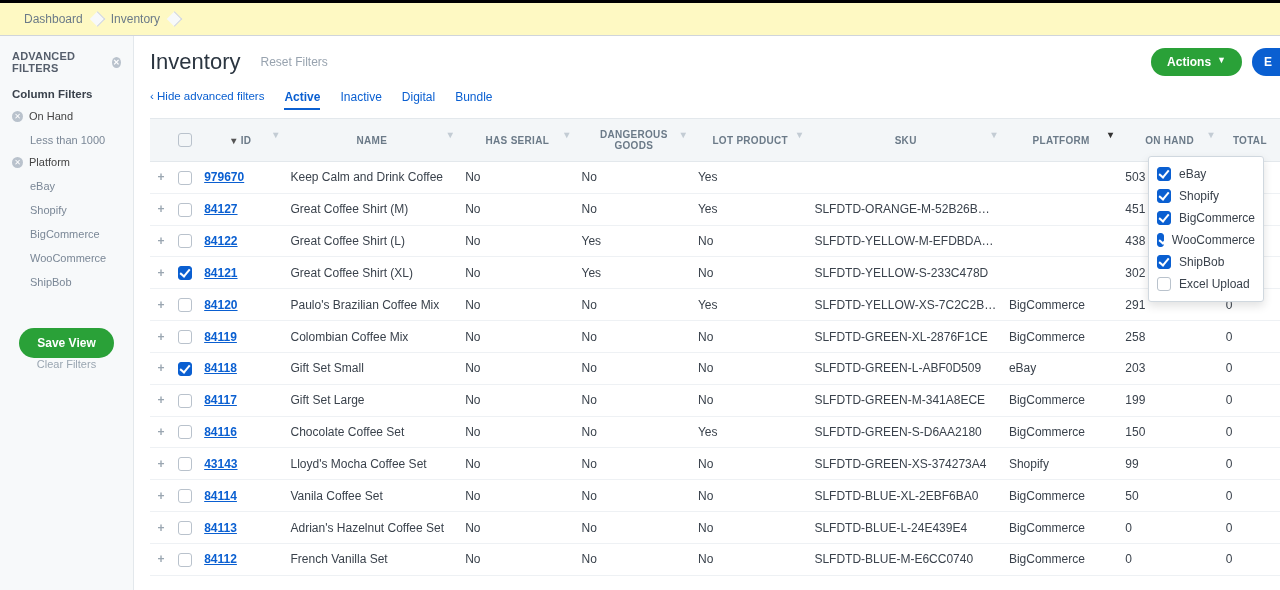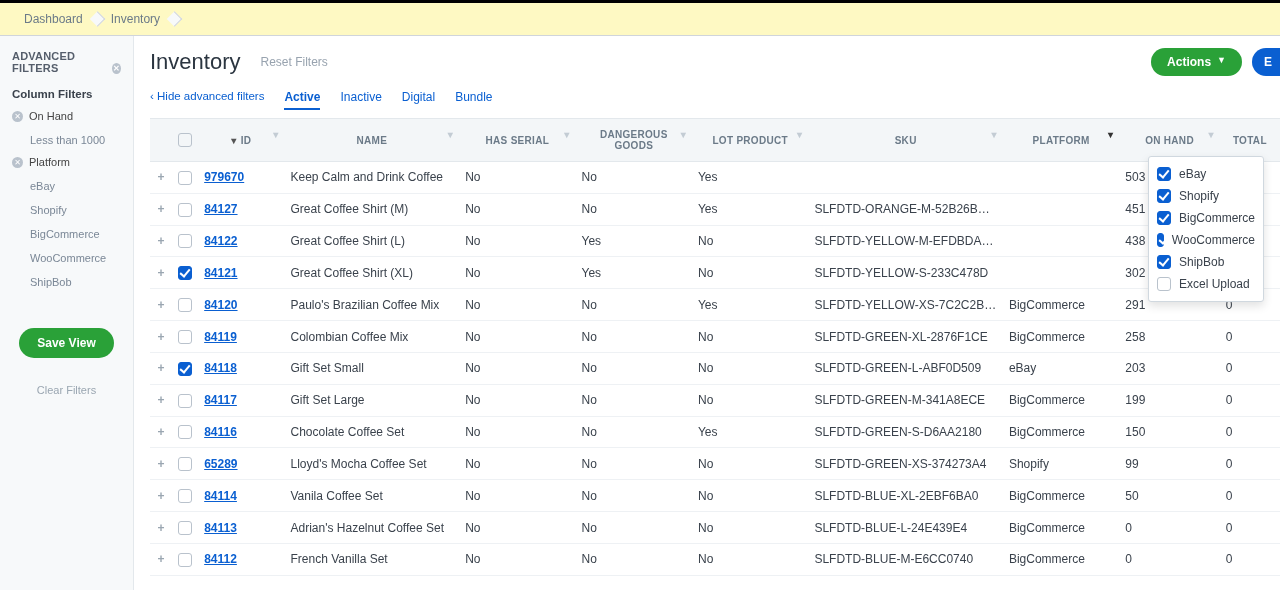--- a/index.html
+++ b/index.html
@@ -2,33 +2,33 @@
 <html><head>
 <meta charset="utf-8">
 <style>
   * { box-sizing: border-box; margin: 0; padding: 0; }
   body { font-family: -apple-system, BlinkMacSystemFont, "Segoe UI", Arial, sans-serif; font-size: 12px; color: #333; background: #fff; width: 1280px; height: 590px; overflow: hidden; }
   .topbar { border-top: 3px solid #000; border-bottom: 1px solid #d0d5db; height: 36px; display: flex; align-items: center; padding-left: 10px; background: #fef9c3; }
   .breadcrumb-item { color: #6b7a88; font-size: 12px; padding: 0 14px; position: relative; height: 100%; display: flex; align-items: center; cursor: pointer; }
   .breadcrumb-item::after { content:""; position:absolute; right:-6px; top:50%; transform: translateY(-50%) rotate(45deg); width:10px; height:10px; border-top:1px solid #d0d5db; border-right:1px solid #d0d5db; background:#f7f9fa; }
   .main { display: flex; height: calc(100% - 30px); }
   .sidebar { width: 156px; background: #f7f9fa; border-right: 1px solid #e3e8ec; padding: 14px 12px; display:flex; flex-direction:column; }
-  .adv-title { font-size: 11px; font-weight:700; color:#555e6b; letter-spacing:.2px; display:flex; align-items:flex-end; gap:6px; }
+  .adv-title { font-size: 11px; font-weight:700; color:#555e6b; letter-spacing:.2px; display:flex; align-items:center; gap:6px; }
   .adv-sub { margin-top:14px; font-size:11.5px; font-weight:700; color:#3a424c; }
   .filter-block { margin-top:10px; }
   .filter-head { font-size:11px; color:#444; display:flex; align-items:center; gap:6px; }
   .circle-x { width:11px; height:11px; border-radius:50%; background:#b9c2cc; color:#fff; font-size:8px; display:inline-flex; align-items:center; justify-content:center; cursor:pointer;}
   .filter-sub { margin-left:18px; color:#7a8796; font-size:11px; margin-top:3px; }
   .filter-sub div { margin-top:12px;}
   .btn { border:none; border-radius:16px; padding:8px 18px; font-size:12px; font-weight:600; cursor:pointer; }
   .btn-green { background:#2aa138; color:#fff; }
   .btn-blue  { background:#0a5fd1; color:#fff; }
   .sidebar .save-view { margin:40px auto 0; display:block; }
   .sidebar .export { margin:60px auto 0; display:flex; align-items:center; gap:6px; }
-  .sidebar .clear { text-align:center; color:#9aa6b1; font-size:11px; margin-top:26px; cursor:pointer;}
+  .sidebar .clear { text-align:center; color:#9aa6b1; font-size:11px; cursor:pointer;}
   .content { flex:1; padding: 12px 0 0 16px; position:relative; }
   .header-row { display:flex; align-items:center; gap:20px; }
   .page-title { font-size:22px; font-weight:400; color:#2b3540; }
   .search-wrap { position:relative; width:236px; }
   .search-wrap input { width:100%; height:30px; border:1px solid #d0d8df; border-radius:16px; padding:0 30px 0 14px; font-size:12px; color:#6b7a88; outline:none;}
   .search-wrap .sicon { position:absolute; right:10px; top:7px; color:#b9c2cc; }
   .reset { color:#98a3af; font-size:12px; cursor:pointer; }
   .header-right { margin-left:auto; display:flex; gap:10px; padding-right:0; }
   .btn-actions { display:flex; align-items:flex-start; gap:6px; padding:7px 16px;}
   .tabs-row { margin-top:14px; display:flex; gap:20px; font-size:12px; }
@@ -261,21 +261,21 @@
               <td>No</td>
               <td>Yes</td>
               <td>SLFDTD-GREEN-S-D6AA2180</td>
               <td>BigCommerce</td>
               <td>150</td>
               <td>0</td>
             </tr>
             <tr>
               <td><span class="plus">+</span></td>
               <td><span class="chk"></span></td>
-              <td><span class="id-link">65289</span></td>
+              <td><span class="id-link">43143</span></td>
               <td>Lloyd's Mocha Coffee Set</td>
               <td>No</td>
               <td>No</td>
               <td>No</td>
               <td>SLFDTD-GREEN-XS-374273A4</td>
               <td>Shopify</td>
               <td>99</td>
               <td>0</td>
             </tr>
             <tr>

